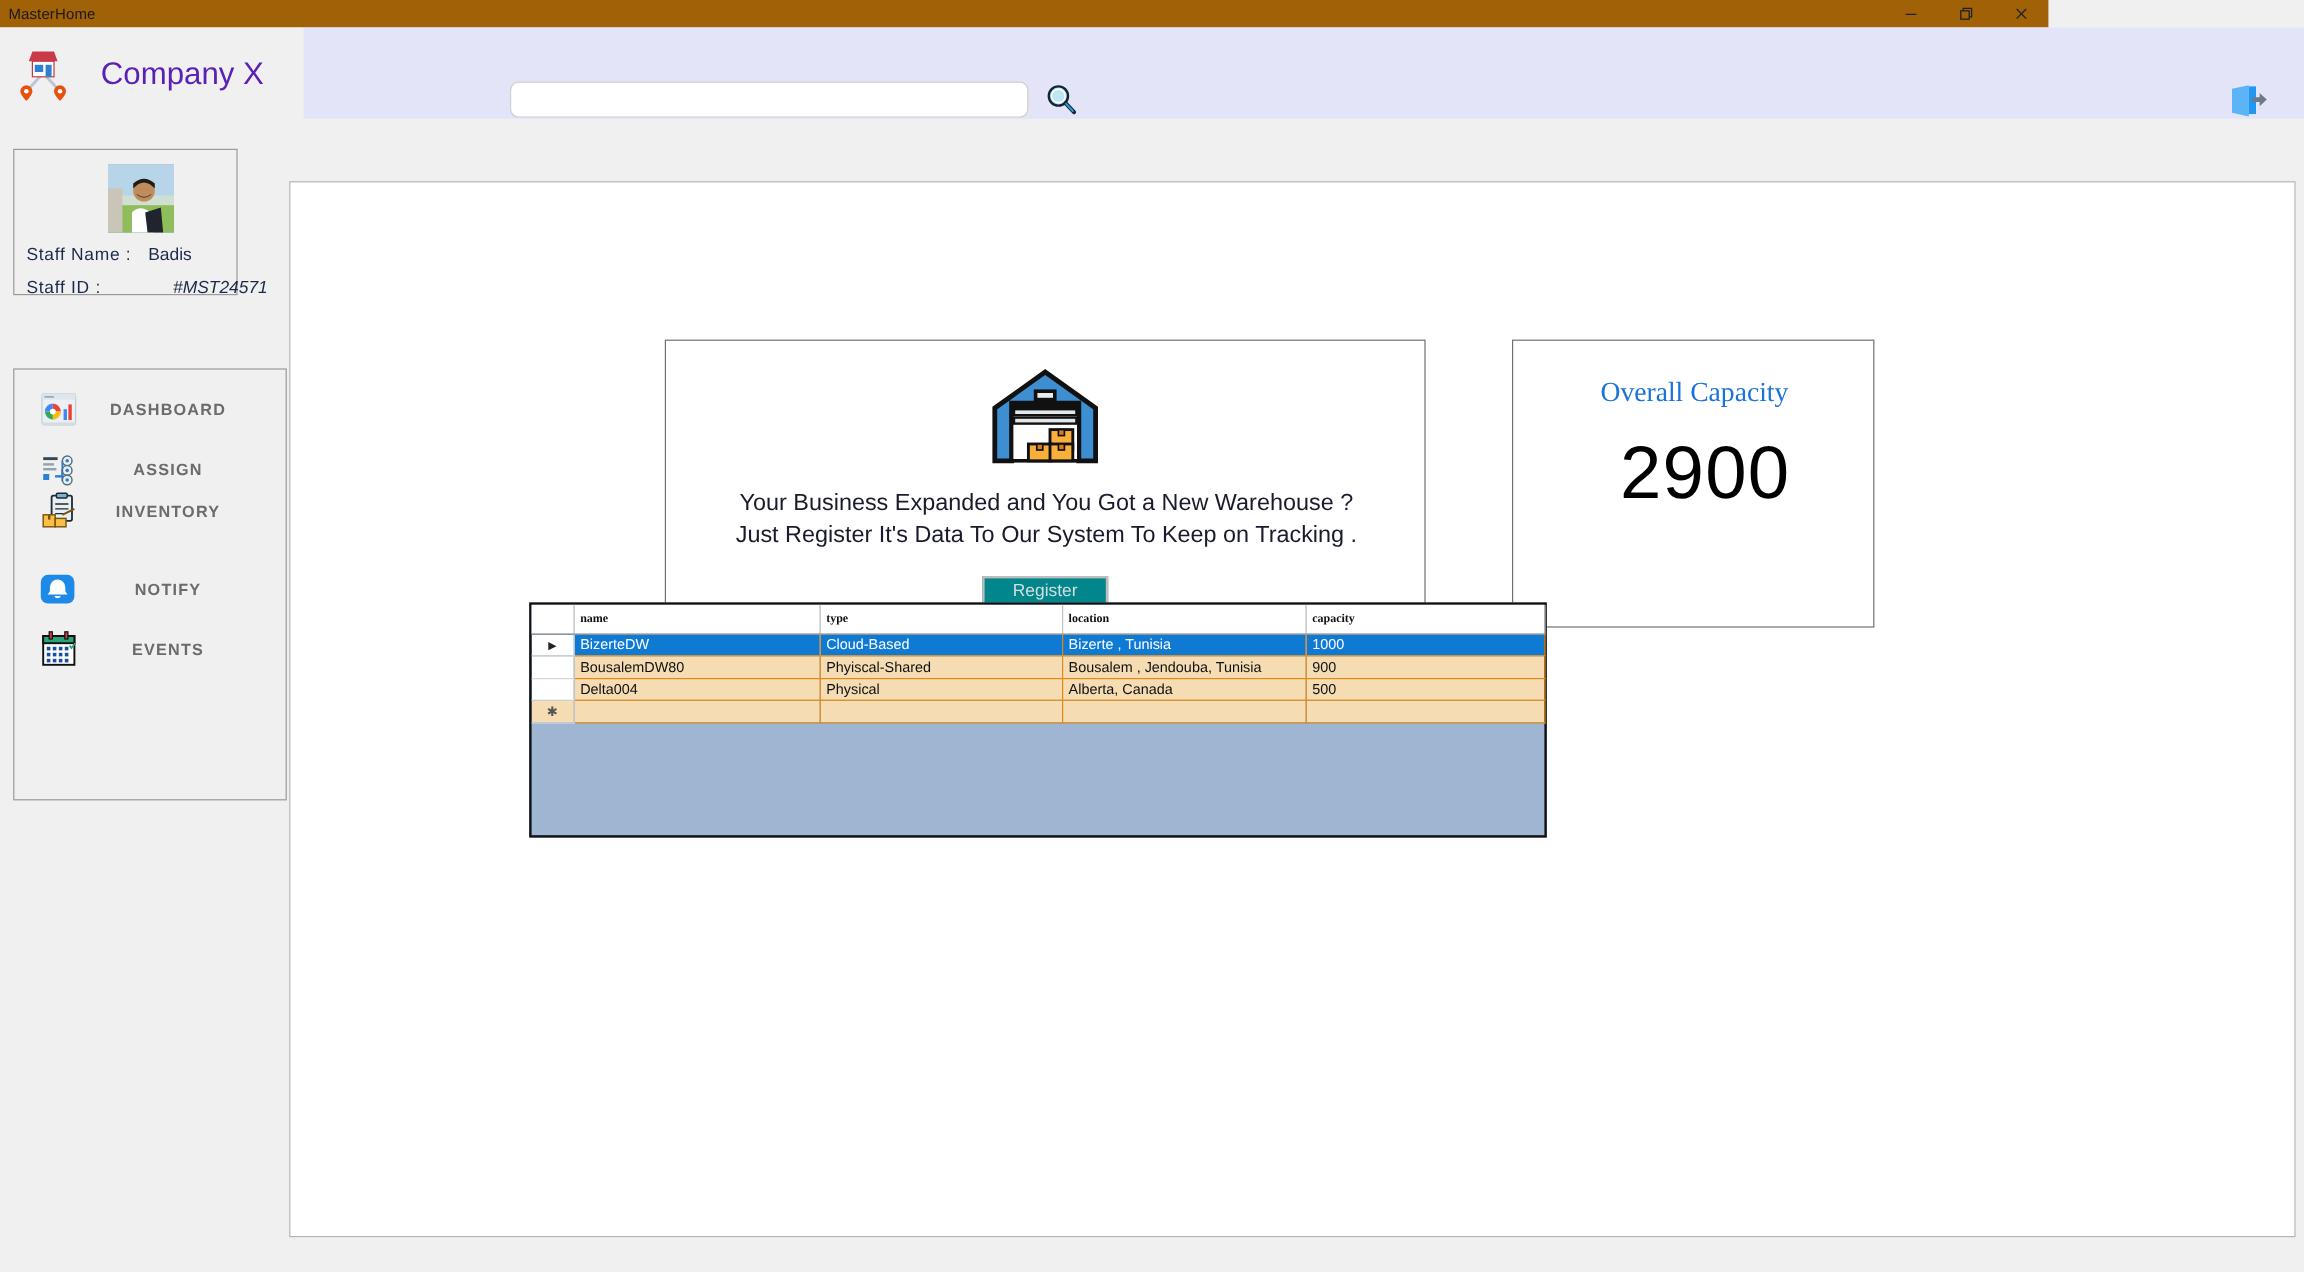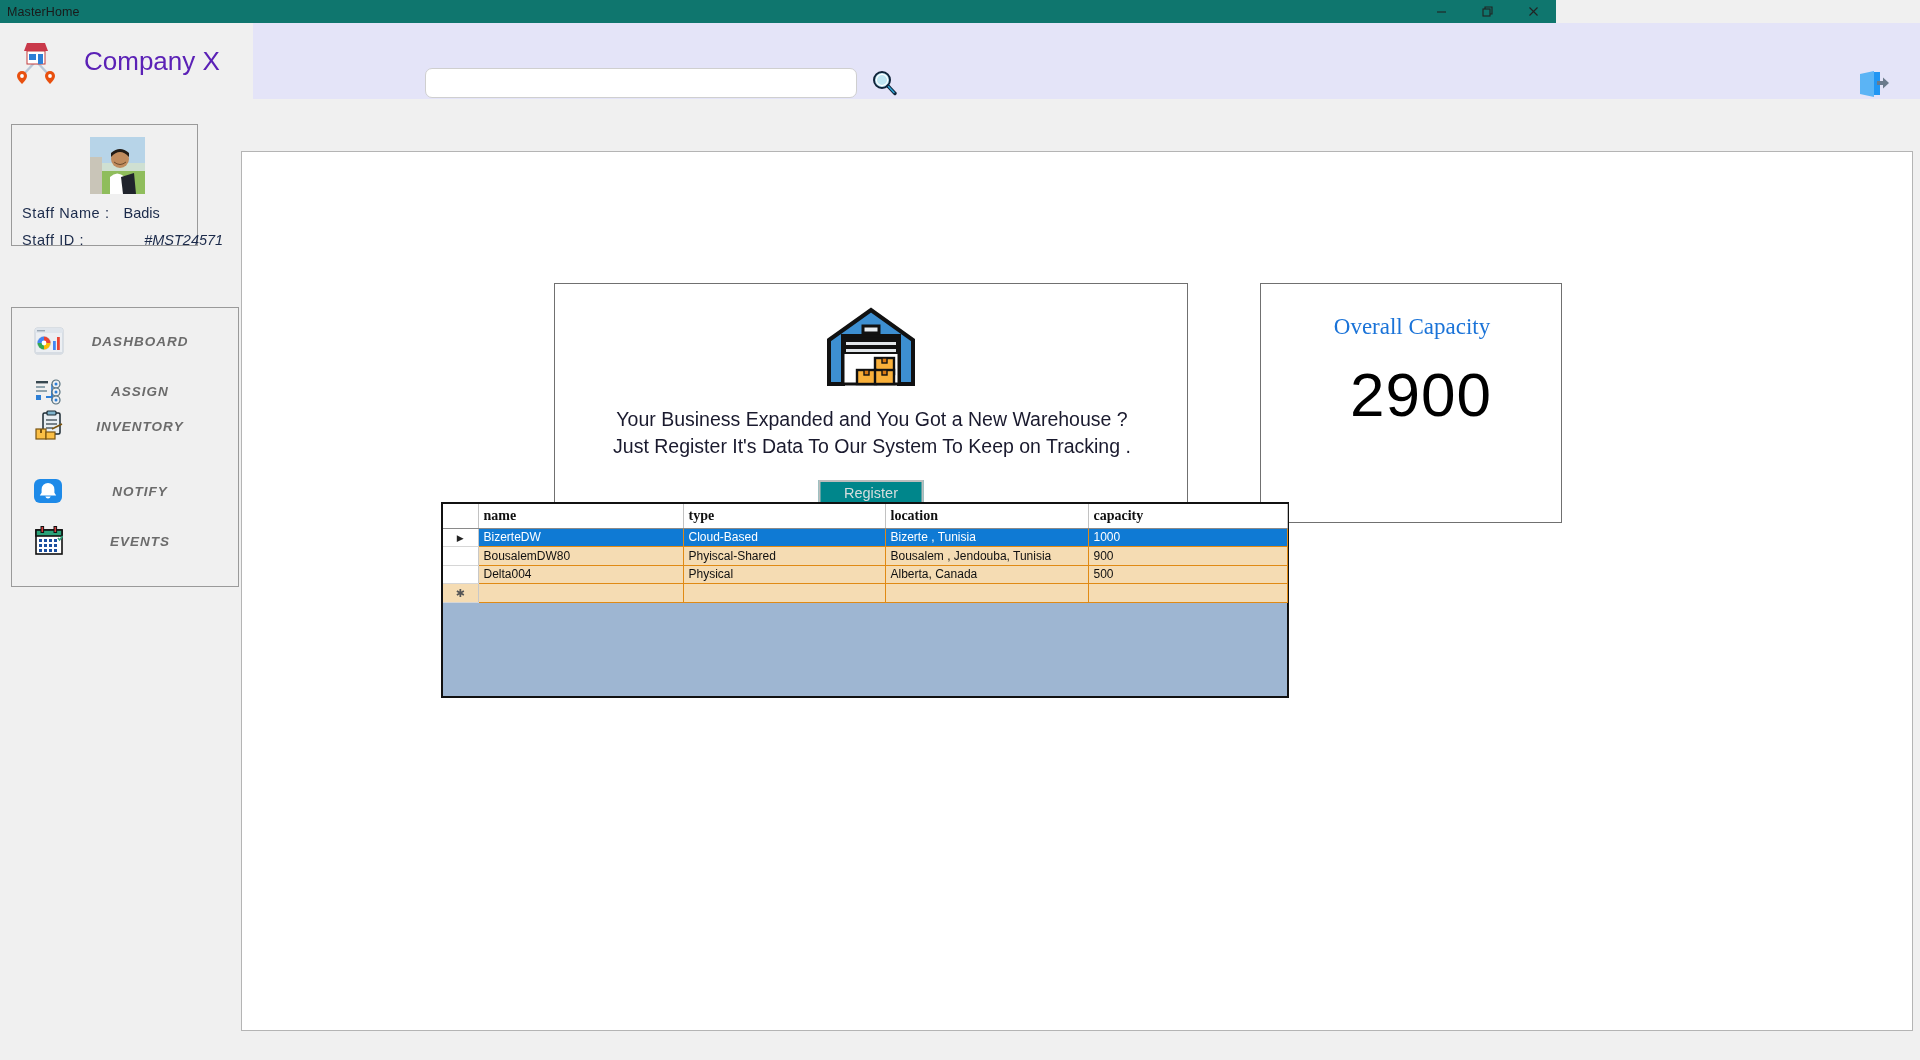--- a/index.html
+++ b/index.html
@@ -6,22 +6,22 @@
   html, body {
     width: 1920px; height: 1060px;
     font-family: "Liberation Sans", sans-serif;
     background: #ffffff;
     overflow: hidden;
   }
   .app { position: relative; width: 1920px; height: 1060px; background: #f0f0f0; }
 
   
   .titlebar {
-    position: absolute; left: 0; top: 0; width: 1556px; height: 23px;
-    background: #0f766e; display: flex; align-items: center;
+    position: absolute; left: 0; top: 0; width: 1707px; height: 23px;
+    background: #a16207; display: flex; align-items: center;
   }
   .titlebar-text {
     font-size: 12.5px; color: #1a1a1a; padding-left: 7px;
     font-family: "Liberation Sans", sans-serif; letter-spacing: .1px;
   }
   .win-buttons { position: absolute; right: 0; top: 0; height: 23px; display: flex; }
   .win-btn {
     width: 46px; height: 23px; display: flex; align-items: center; justify-content: center;
     font-size: 13px; color: #222; background: transparent;
   }
@@ -70,22 +70,22 @@
     font-family: "Liberation Sans", sans-serif; white-space: nowrap;
   }
   .profile-row.name { top: 80px; }
   .profile-row.sid { top: 107px; }
   .profile-label { letter-spacing: .6px; }
   .profile-value { display: inline-block; }
   .pv-name { margin-left: 14px; }
   .pv-id { margin-left: 60px; font-style: italic; }
 
   .nav-card {
-    position: absolute; left: 11px; top: 208px; width: 228px; height: 280px;
-    background: #f0f0f0; border: 1px solid #9a9a9a; font-style: italic;
+    position: absolute; left: 11px; top: 208px; width: 228px; height: 360px;
+    background: #f0f0f0; border: 1px solid #9a9a9a;
   }
   .nav-item {
     position: absolute; left: 0; width: 228px; height: 50px;
     display: flex; align-items: center; cursor: pointer;
   }
   .nav-icon { width: 34px; height: 34px; margin-left: 20px; flex: none; }
   .nav-label {
     font-size: 13.5px; font-weight: bold; color: #6b6b6b; letter-spacing: 1px;
     font-family: "Liberation Sans", sans-serif; text-align: center; flex: 1; margin-right: 26px;
   }
@@ -132,21 +132,21 @@
   }
   table.grid { width: 100%; border-collapse: collapse; table-layout: fixed; }
   table.grid col.c-sel { width: 35px; }
   table.grid col.c-name { width: 205px; }
   table.grid col.c-type { width: 202px; }
   table.grid col.c-loc { width: 203px; }
   table.grid col.c-cap { width: 199px; }
   table.grid th {
     height: 24px; background: #ffffff; border-right: 1px solid #c2c2c2;
     border-bottom: 1px solid #8a8a8a; text-align: left; padding-left: 5px;
-    font-family: "Liberation Serif", serif; font-size: 14px; font-weight: bold; color: #101010;
+    font-family: "Liberation Serif", serif; font-size: 10px; font-weight: bold; color: #101010;
   }
   table.grid th.sel-head { border-right: 1px solid #c2c2c2; }
   table.grid td {
     height: 18.5px; background: #f5dcb3; border-right: 1px solid #e08a14;
     border-bottom: 1px solid #e08a14; padding-left: 5px;
     font-family: "Liberation Sans", sans-serif; font-size: 12px; color: #101010;
     white-space: nowrap; overflow: hidden;
   }
   table.grid td.sel-cell {
     background: #ffffff; border-right: 1px solid #c8c8c8; border-bottom: 1px solid #d6d6d6;

